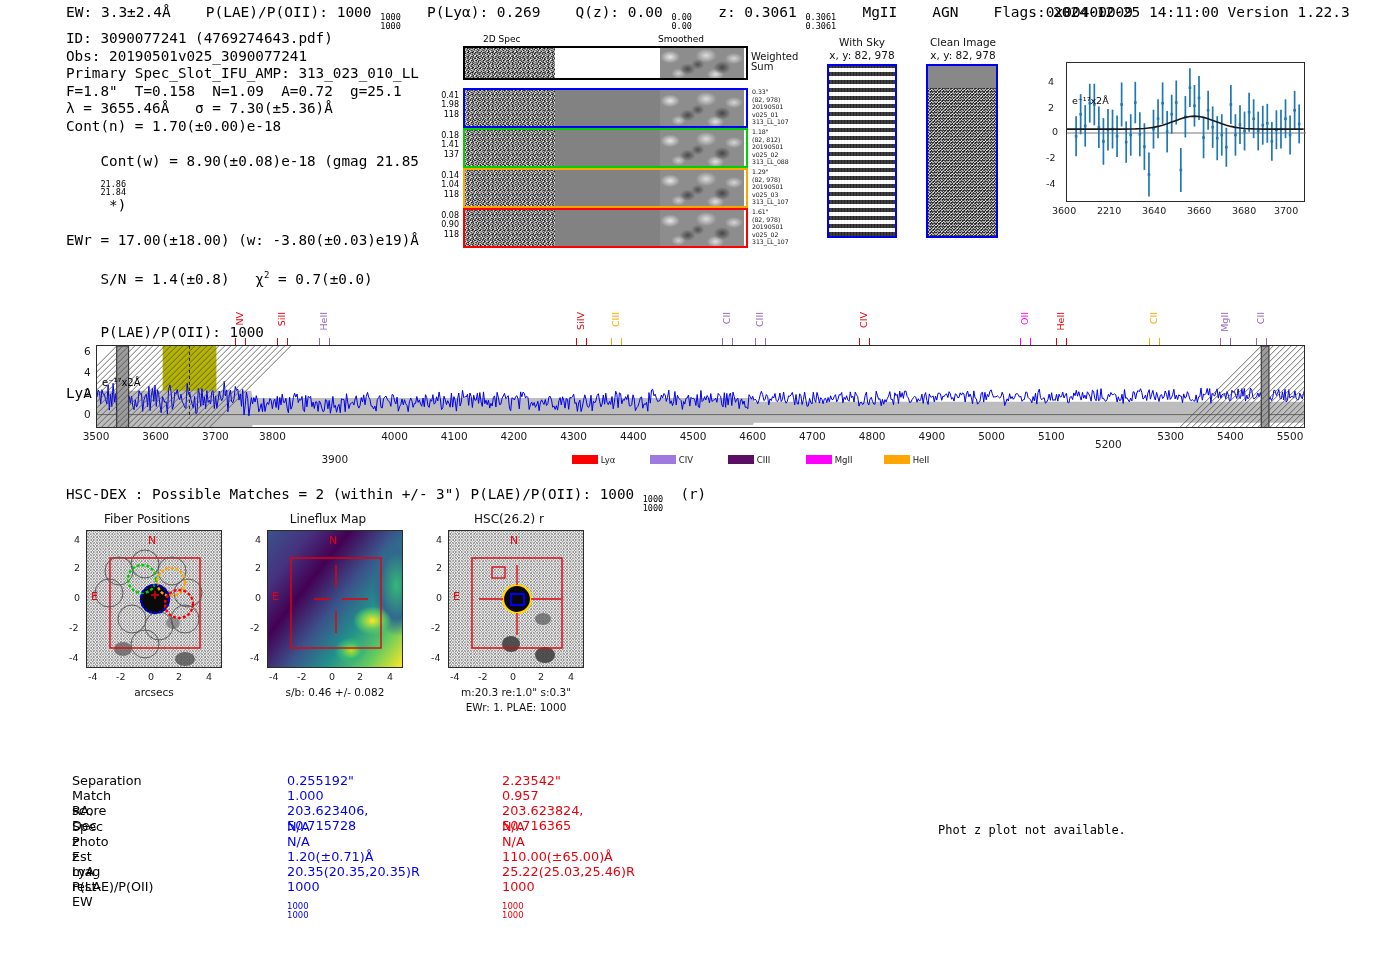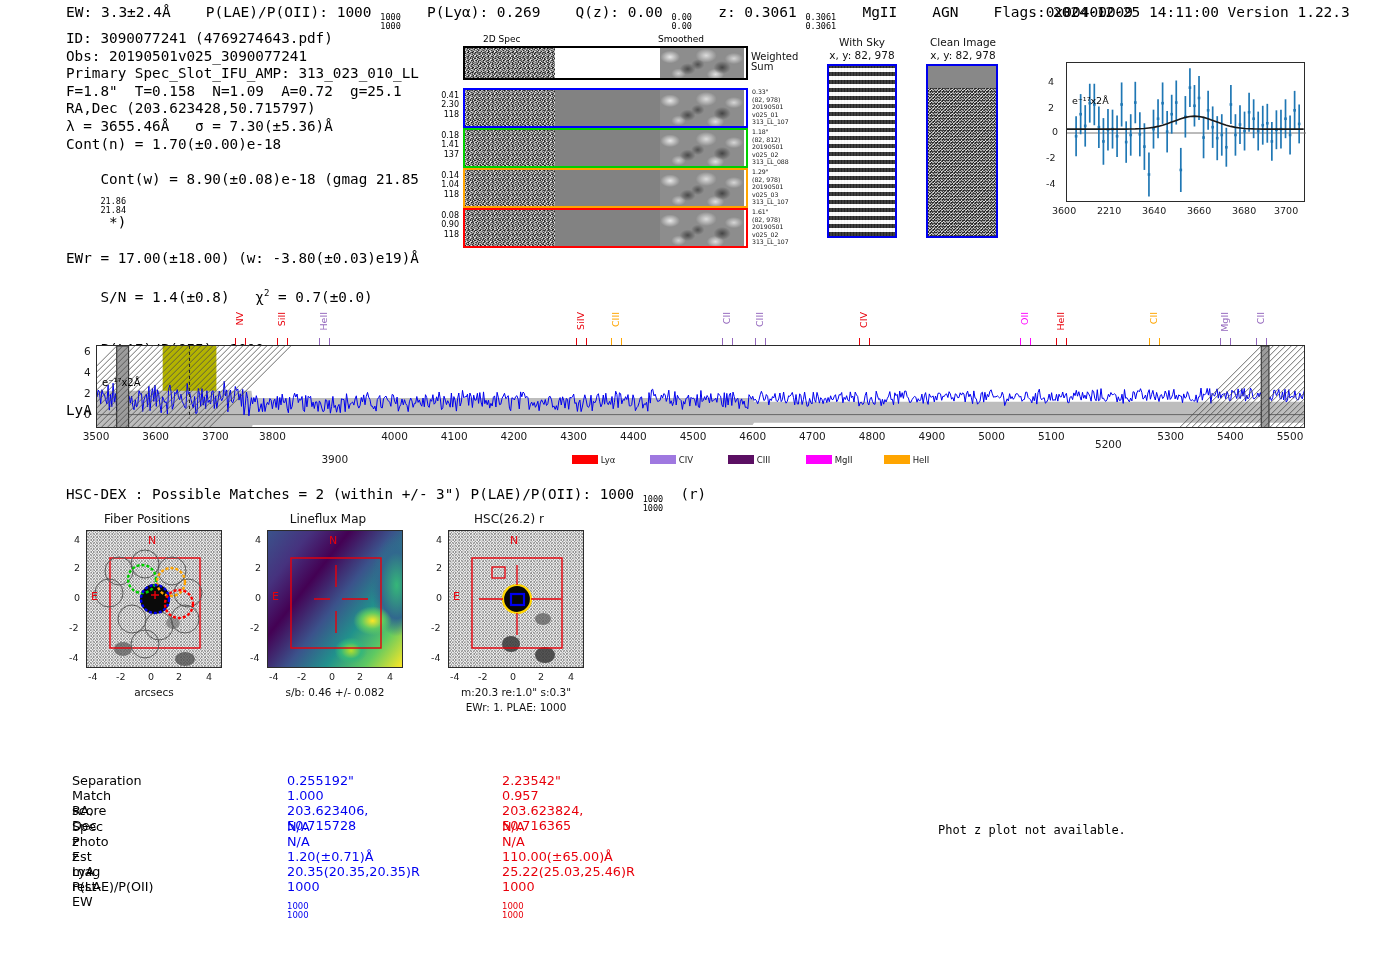--- a/index.html
+++ b/index.html
@@ -119,21 +119,20 @@
   <span>Flags:0x00400009</span>
 </div>
 
 <div class="abs mono nw" id="datestamp">2024-12-25 14:11:00  Version 1.22.3</div>
 
 <div class="abs mono" id="info-block">
   <div class="ln">ID: 3090077241 (4769274643.pdf)</div>
   <div class="ln">Obs: 20190501v025_3090077241</div>
   <div class="ln">Primary Spec_Slot_IFU_AMP: 313_023_010_LL</div>
   <div class="ln">F=1.8"  T=0.158  N=1.09  A=0.72  g=25.1</div>
-  <div class="ln">RA,Dec (203.623428,50.715797)</div>
   <div class="ln">λ = 3655.46Å   σ = 7.30(±5.36)Å</div>
   <div class="ln">Cont(n) = 1.70(±0.00)e-18</div>
   <div class="ln nw">
     <span>Cont(w) = 8.90(±0.08)e-18 (gmag 21.85</span>
     <span class="stack">
       <span>21.86</span>
       <span>21.84</span>
     </span>
     <span>&nbsp;</span><span>*)</span>
   </div>
@@ -168,21 +167,21 @@
 
   <div class="abs" style="left:0;top:54px;width:285px;height:136px;">
 
     <div class="abs" style="left:0;top:0px;width:285px;height:40px;border:2px solid #0000ff;box-sizing:border-box;">
       <div class="abs noise" style="left:0;top:0;width:90px;height:100%;"></div>
       <div class="abs flat-grey" style="left:90px;top:0;width:105px;height:100%;"></div>
       <div class="abs smooth" style="left:195px;top:0;width:84px;height:100%;"></div>
     </div>
     <div class="abs rowlab" style="left:-34px;top:3px;width:30px;">
       <div>0.41</div>
-      <div>2.30</div>
+      <div>1.98</div>
       <div>118</div>
     </div>
     <div class="abs rowlab-r" style="left:289px;top:0px;">
       <div>0.33"</div>
       <div>(82, 978)</div>
       <div>20190501</div>
       <div>v025_01</div>
       <div>313_LL_107</div>
     </div>
 

